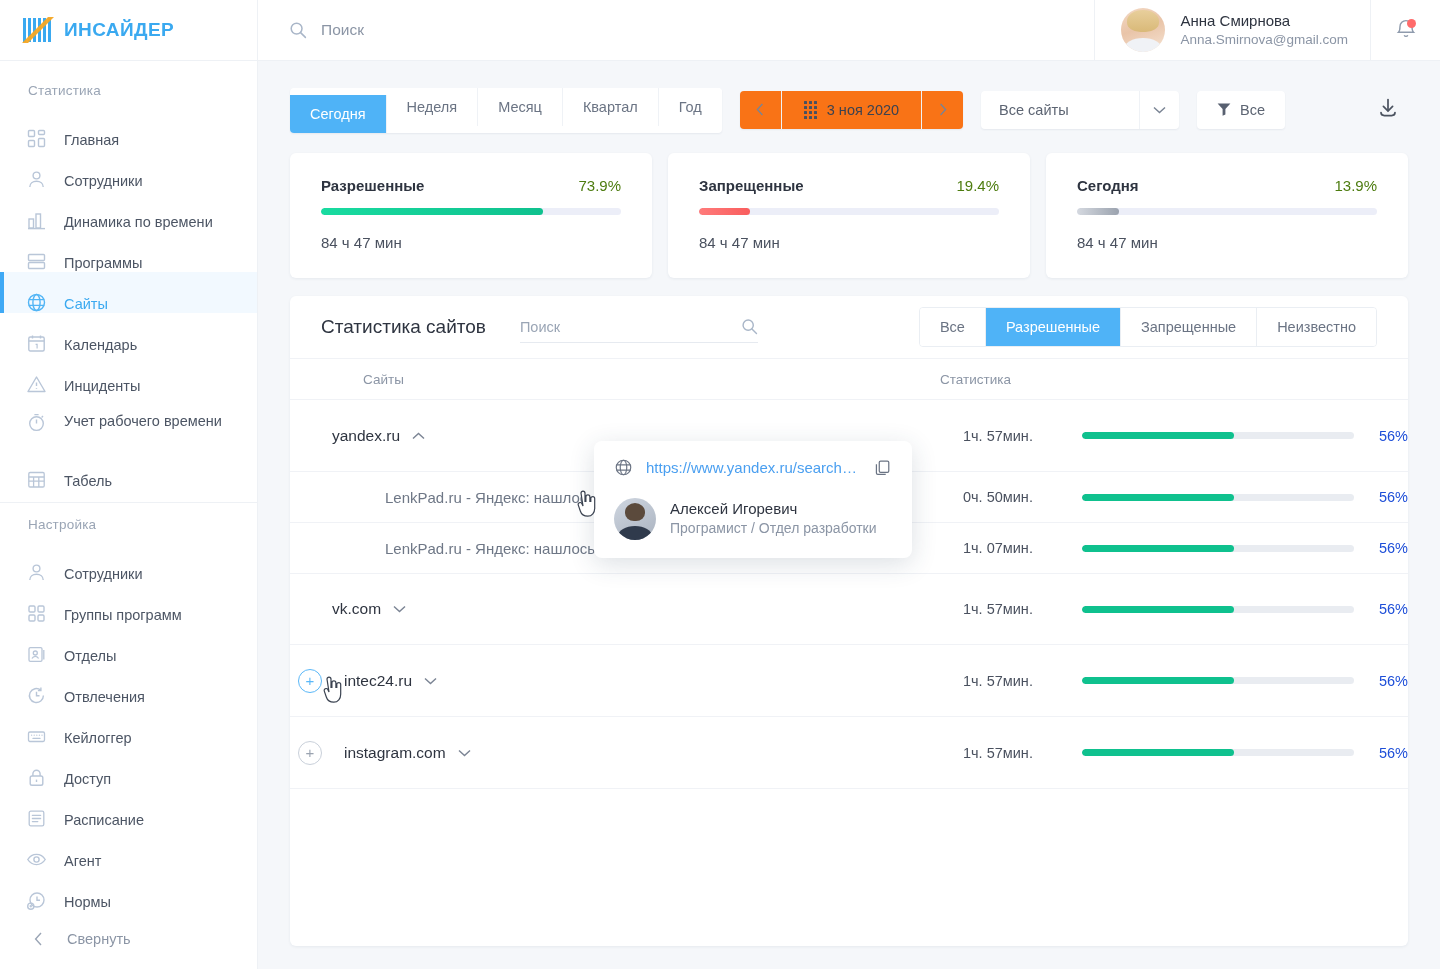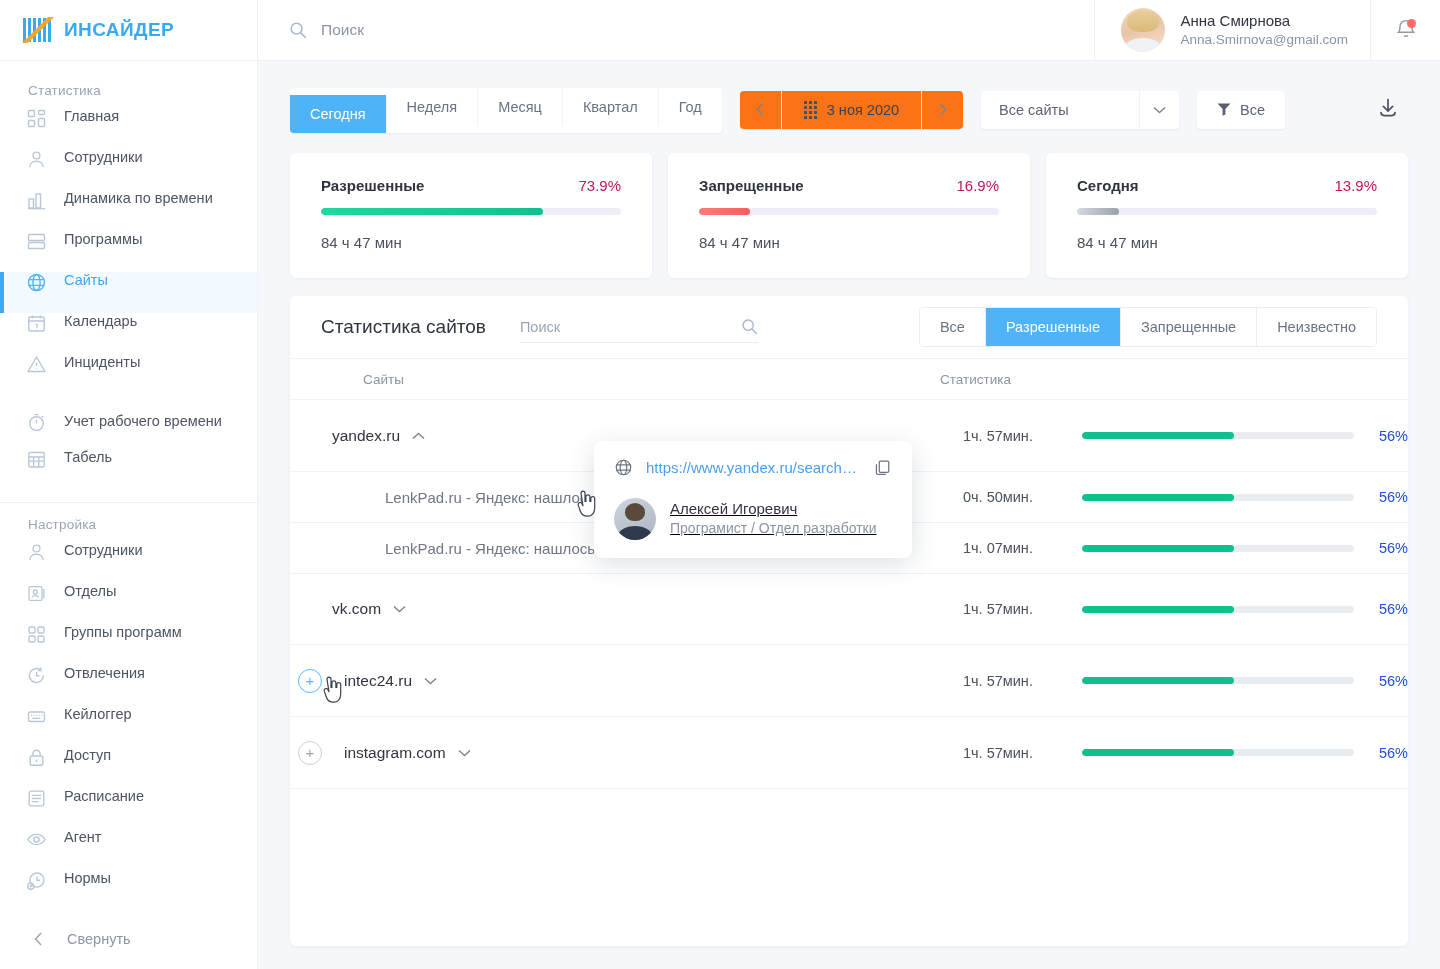--- a/index.html
+++ b/index.html
@@ -27,21 +27,21 @@
   .logo-text {
     font-size: 19px; font-weight: bold; color: #3aa9f0;
     letter-spacing: .4px;
   }
   .nav-group { padding-top: 16px; }
   .nav-caption {
     font-size: 13.5px; color: #9aa5b5; padding: 6px 0 10px 28px;
     letter-spacing: .2px;
   }
   .nav-item {
-    display: flex; align-items: flex-start; gap: 17px;
+    display: flex; align-items: flex-end; gap: 17px;
     height: 41px; padding-left: 26px; cursor: pointer;
     color: #4c5564; font-size: 14.5px; position: relative;
   }
   .nav-item.tall { height: 54px; align-items: center; }
   .nav-item .ic { width: 21px; height: 21px; flex-shrink: 0; color: #b9c6d8; display:block; }
   .nav-item .lbl { line-height: 1.2; }
   .nav-item.active { background: #f2f9ff; color: #3aa9f0; }
   .nav-item.active .ic { color: #52b5f5; }
   .nav-item.active::before {
     content: ""; position: absolute; left: 0; top: 0; bottom: 0;
@@ -148,21 +148,21 @@
   .dl-btn { margin-left:auto; cursor:pointer; color:#4a525f; display:flex; padding-right: 8px;}
 
   
   .cards { display:flex; gap: 16px; margin-top: 21px; }
   .card {
     flex:1; background:#fff; border-radius: 6px; padding: 24px 31px 27px;
     box-shadow: 0 1px 3px rgba(30,50,80,.07);
   }
   .card-top { display:flex; align-items:baseline; justify-content:space-between; }
   .card-title { font-size: 15px; font-weight: bold; color:#2e3440; }
-  .card-pct { font-size: 15px; color:#be185d; }
+  .card-pct { font-size: 15px; color:#4d7c0f; }
   .track { height: 7px; border-radius: 4px; background:#eceef8; margin-top: 14px; position:relative; overflow:hidden; }
   .fill { position:absolute; left:0; top:0; bottom:0; border-radius:4px; }
   .fill.green { background: linear-gradient(90deg,#19dba0,#0fc18e); }
   .fill.red    { background: linear-gradient(90deg,#ff7b7b,#f95d5d); }
   .fill.gray   { background: linear-gradient(90deg,#d5d9e0,#9aa2ae); }
   .card-time { margin-top: 19px; font-size: 15px; color:#4a515f; }
 
   
   .panel {
     background:#fff; border-radius: 6px; margin-top: 18px;
@@ -230,21 +230,21 @@
     position:absolute; left: 304px; top: 145px; width: 318px;
     background:#fff; border-radius: 8px; box-shadow: 0 6px 26px rgba(40,60,90,.16);
     padding: 17px 20px 18px; z-index: 20;
   }
   .pop-url { display:flex; align-items:center; gap: 13px; }
   .pop-url a {
     font-size: 15px; color:#4a9ff0; text-decoration:none; cursor:pointer;
     white-space: nowrap; overflow:hidden; text-overflow: ellipsis; max-width: 212px;
   }
   .copy-ic { margin-left:auto; color:#6b7484; cursor:pointer; display:flex; }
-  .pop-user { display:flex; align-items:center; gap: 14px; margin-top: 21px; text-decoration: underline; }
+  .pop-user { display:flex; align-items:center; gap: 14px; margin-top: 21px; }
   .pop-ava {
     width: 42px; height: 42px; border-radius:50%; flex-shrink:0; overflow:hidden;
     background: linear-gradient(150deg,#cfd6e0 0%,#aab3c0 100%); position:relative;
   }
   .pop-ava::before {
     content:""; position:absolute; left:11px; top:5px; width:20px; height:18px;
     border-radius:50% 50% 45% 45%; background:#5b4a3c;
   }
   .pop-ava::after {
     content:""; position:absolute; left:4px; bottom:-6px; width:34px; height:20px;
@@ -367,37 +367,37 @@
 
       <div class="nav-item">
         <span class="ic"><svg width="21" height="21" viewBox="0 0 21 21" fill="none" stroke="currentColor" stroke-width="1.4">
               <circle cx="10.5" cy="6.5" r="3.4"></circle>
               <path d="M3.8 18c0-3.7 3-5.8 6.7-5.8s6.7 2.1 6.7 5.8"></path>
             </svg></span>
         <span class="lbl">Сотрудники</span>
       </div>
 
       <div class="nav-item">
+        <span class="ic"><svg width="21" height="21" viewBox="0 0 21 21" fill="none" stroke="currentColor" stroke-width="1.4">
+              <rect x="3" y="3" width="6" height="6" rx="1.2"></rect>
+              <rect x="12" y="3" width="6" height="6" rx="1.2"></rect>
+              <rect x="3" y="12" width="6" height="6" rx="1.2"></rect>
+              <rect x="12" y="12" width="6" height="6" rx="1.2"></rect>
+            </svg></span>
+        <span class="lbl">Группы программ</span>
+      </div>
+
+      <div class="nav-item">
         <span class="ic"><svg width="21" height="21" viewBox="0 0 21 21" fill="none" stroke="currentColor" stroke-width="1.3">
               <rect x="3" y="3.6" width="13" height="13.8" rx="1.4"></rect>
               <circle cx="9.3" cy="9" r="2"></circle>
               <path d="M6 14.6c.7-1.6 1.9-2.3 3.3-2.3s2.6.7 3.3 2.3"></path>
               <path d="M17.8 6v9.4"></path>
             </svg></span>
         <span class="lbl">Отделы</span>
-      </div>
-
-      <div class="nav-item">
-        <span class="ic"><svg width="21" height="21" viewBox="0 0 21 21" fill="none" stroke="currentColor" stroke-width="1.4">
-              <rect x="3" y="3" width="6" height="6" rx="1.2"></rect>
-              <rect x="12" y="3" width="6" height="6" rx="1.2"></rect>
-              <rect x="3" y="12" width="6" height="6" rx="1.2"></rect>
-              <rect x="12" y="12" width="6" height="6" rx="1.2"></rect>
-            </svg></span>
-        <span class="lbl">Группы программ</span>
       </div>
 
       <div class="nav-item">
         <span class="ic"><svg width="21" height="21" viewBox="0 0 21 21" fill="none" stroke="currentColor" stroke-width="1.4">
               <path d="M17.4 10.5a7 7 0 1 1-2.6-5.4"></path>
               <path d="M14.9 2.5v3h-3"></path>
               <path d="M10.5 6.8v4h3"></path>
             </svg></span>
         <span class="lbl">Отвлечения</span>
       </div>
@@ -558,21 +558,21 @@
           </div>
           <div class="track">
             <div class="fill green" style="width:73.9%"></div>
           </div>
           <div class="card-time">84 ч 47 мин</div>
         </div>
 
         <div class="card">
           <div class="card-top">
             <span class="card-title">Запрещенные</span>
-            <span class="card-pct">16.9%</span>
+            <span class="card-pct">19.4%</span>
           </div>
           <div class="track">
             <div class="fill red" style="width:16.9%"></div>
           </div>
           <div class="card-time">84 ч 47 мин</div>
         </div>
 
         <div class="card">
           <div class="card-top">
             <span class="card-title">Сегодня</span>

